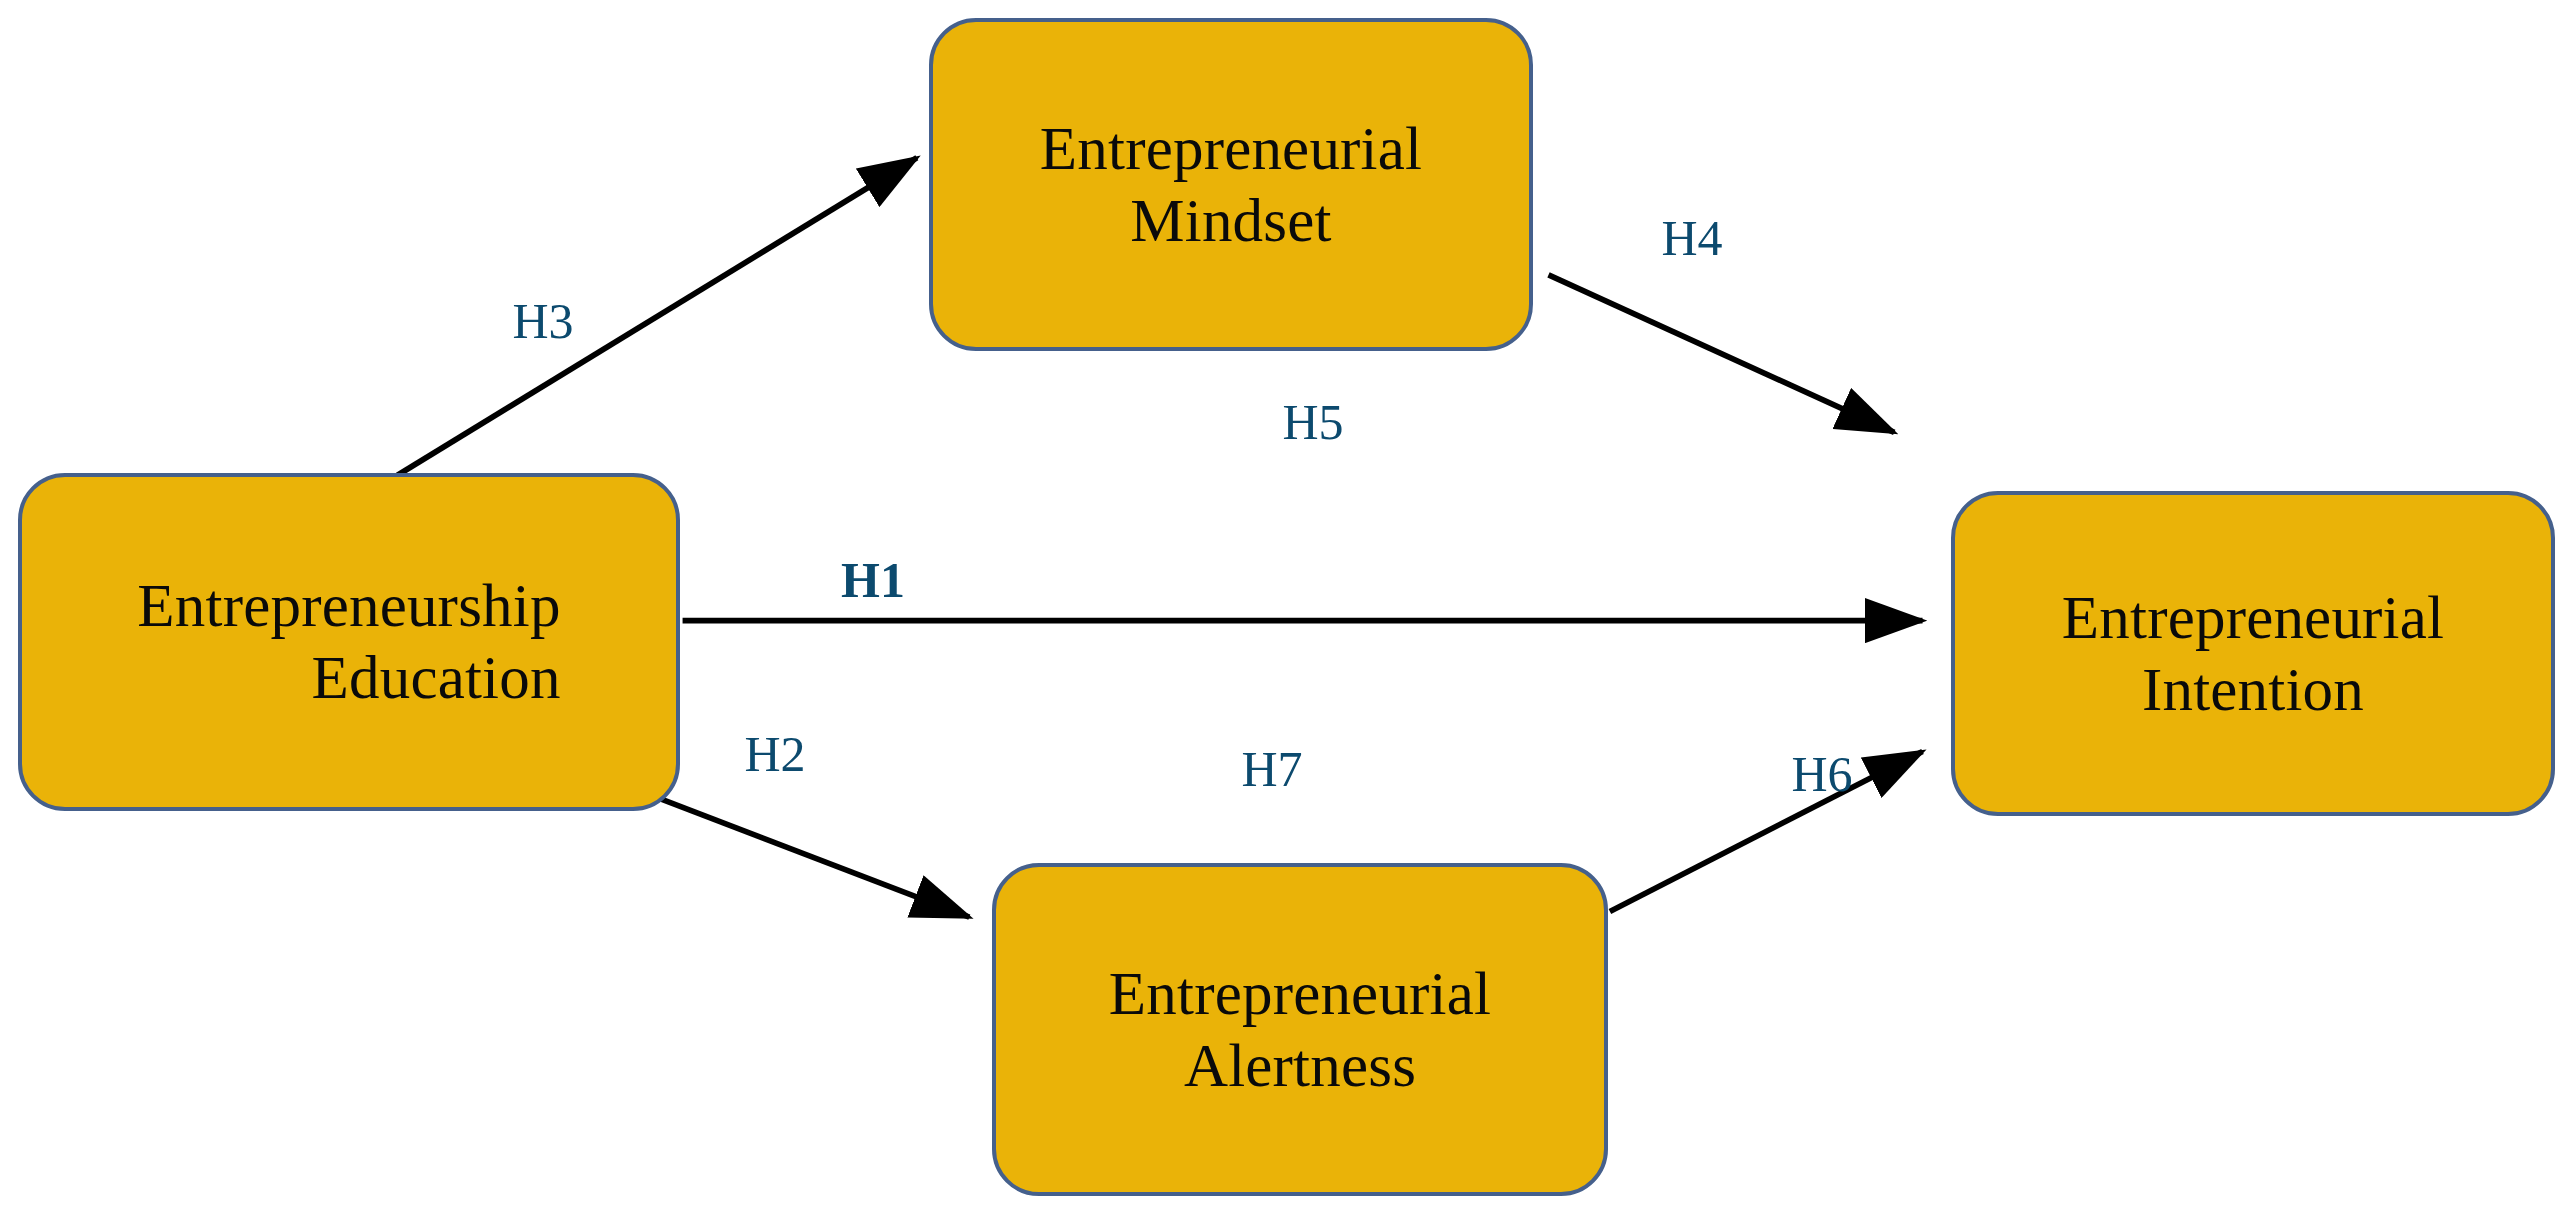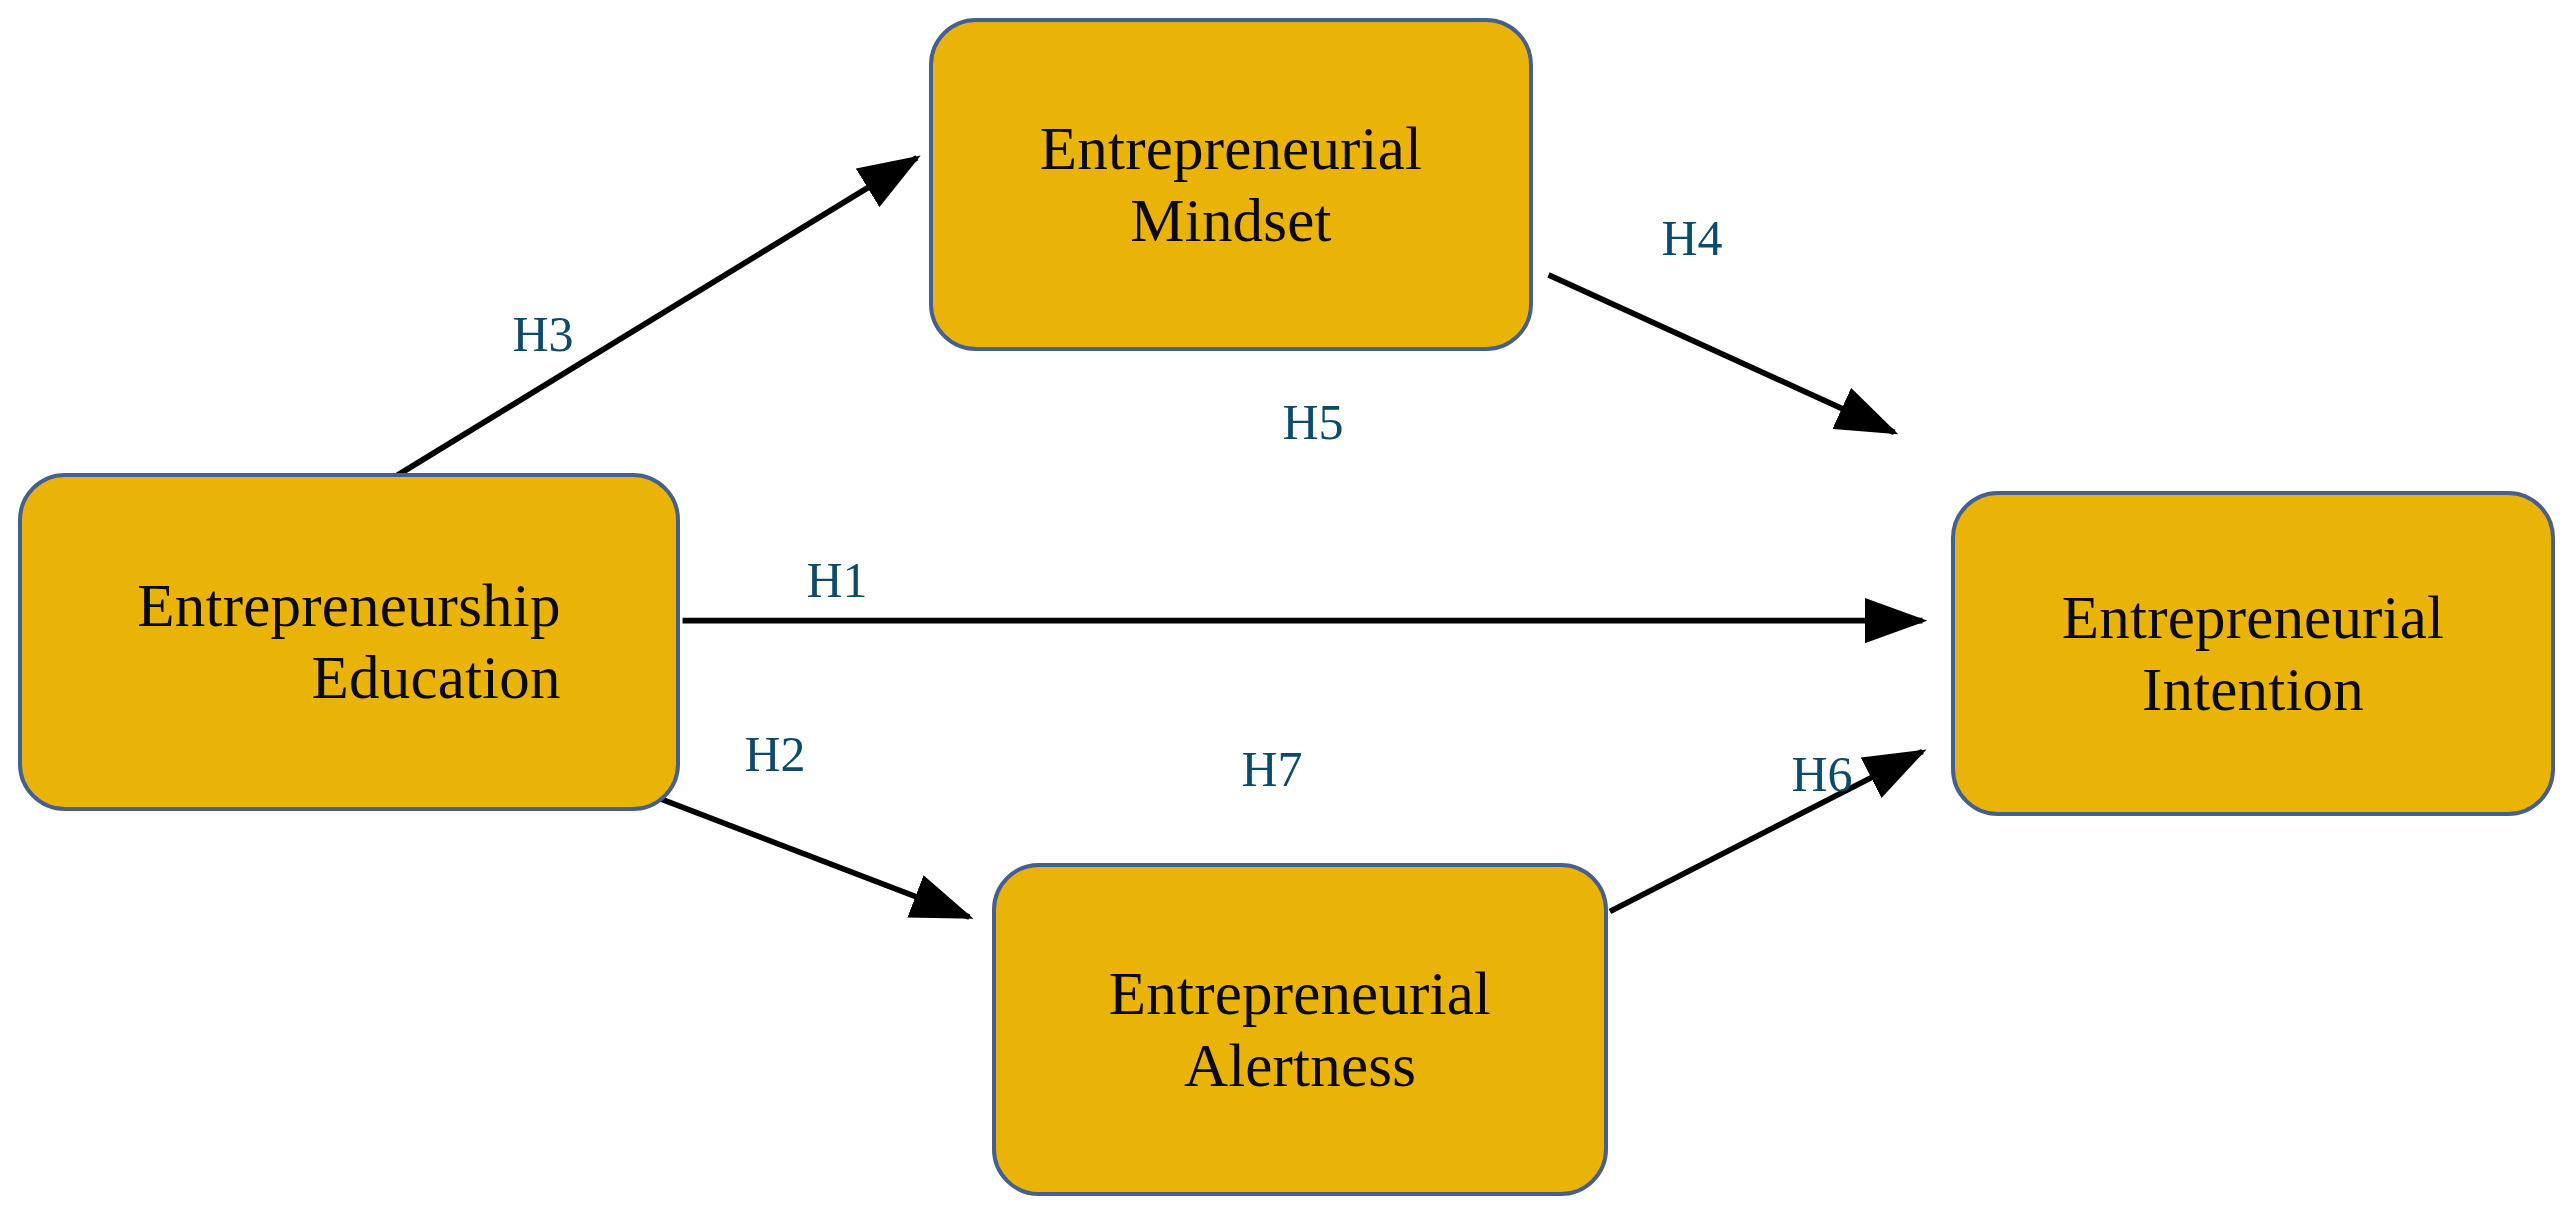--- a/index.html
+++ b/index.html
@@ -57,24 +57,24 @@
     transform: translate(-50%, -50%);
   }
 
   
   #box-entrepreneurship-education { left: 18px;   top: 473px;  width: 662px; height: 338px; text-align: right; }
   #box-entrepreneurial-mindset    { left: 929px; top: 18px;   width: 604px; height: 333px; }
   #box-entrepreneurial-intention  { left: 1951px; top: 491px;  width: 604px; height: 325px; }
   #box-entrepreneurial-alertness  { left: 992px; top: 863px; width: 616px; height: 333px; }
 
   
-  #hyp-h3 { left: 543px;  top: 321px; margin-top: 13px;  }
+  #hyp-h3 { left: 543px;  top: 321px;  }
   #hyp-h5 { left: 1313px; top: 422px;  }
   #hyp-h4 { left: 1692px; top: 238px;  }
-  #hyp-h1 { left: 837px; top: 580px;  }
+  #hyp-h1 { left: 873px; top: 580px; font-weight: bold;  }
   #hyp-h2 { left: 775px;  top: 754px;  }
   #hyp-h7 { left: 1272px; top: 769px; font-family: Liberation Serif, serif;  }
   #hyp-h6 { left: 1822px; top: 774px;  }
 </style>
 </head>
 <body>
 
 <div id="diagram-root">
 
   <svg id="diagram-svg" viewBox="0 0 3189 1506">

